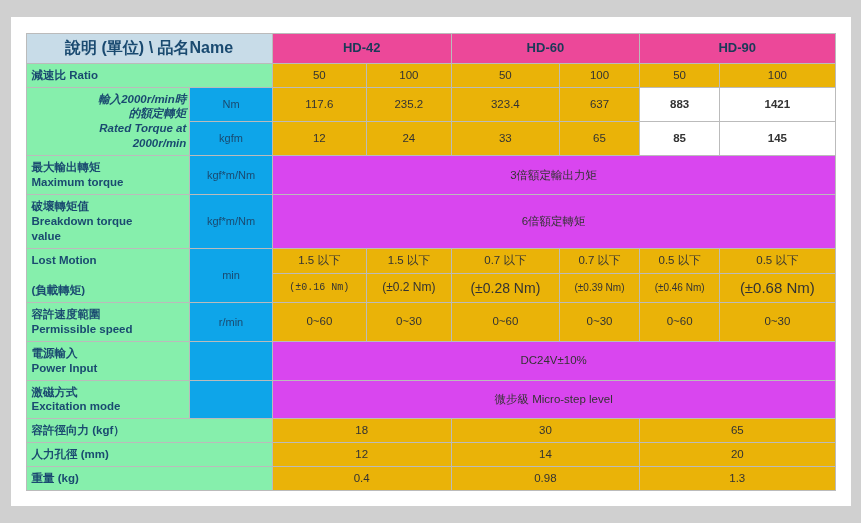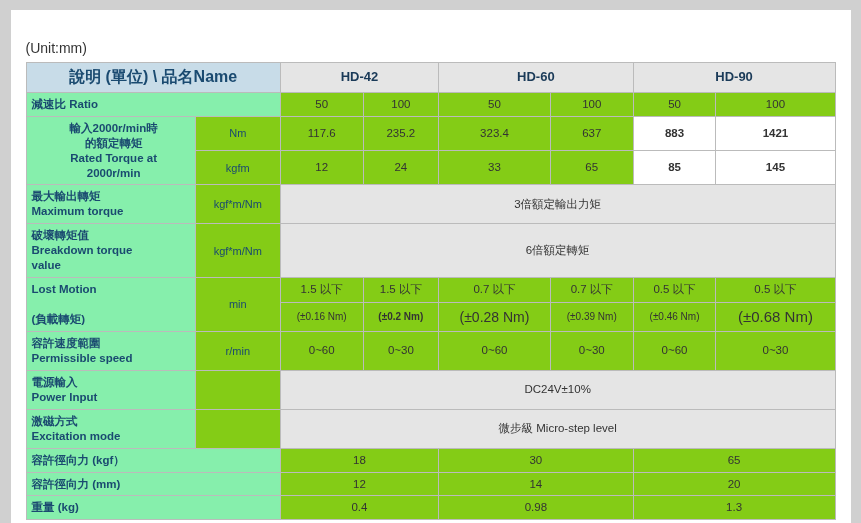--- a/index.html
+++ b/index.html
@@ -56,58 +56,57 @@
       font-size: 16px;
     }
     .row-label-bg {
       background: #86efac;
       font-weight: bold;
       color: #1a4a70;
       text-align: left;
       padding-left: 5px;
     }
     .unit-cell {
-      background: #84cc16;
+      background: #0ea5e9;
       color: #1a4a70;
       font-size: 11px;
       margin-top: 36px;
     }
     .data-cell {
-      background: #84cc16;
+      background: #eab308;
       color: #333;
       text-align: center;
     }
     .bold-cell {
       background: white;
       color: #333;
       font-weight: bold;
     }
     .span-cell {
-      background: #e5e5e5;
+      background: #d946ef;
       color: #333;
     }
     thead tr th {
       background: #c8dce8;
       color: #1a4a70;
       font-weight: bold;
     }
     .model-header {
-      background: #e5e5e5;
+      background: #ec4899;
       font-weight: bold;
       color: #1a3a58;
       font-size: 13px;
       padding: 5px 3px;
     }
   </style>
 </head>
 <body>
 
 <div class="page-container">
   <div class="header-row">
-    <div class="unit-text">(Unit:mm)</div>
   </div>
 
   <table>
     <thead>
       <tr>
         <th colspan="2" class="col-header-bg">說明 (單位) \ 品名Name</th>
         <th colspan="2" class="model-header">HD-42</th>
         <th colspan="2" class="model-header">HD-60</th>
         <th colspan="2" class="model-header">HD-90</th>
       </tr>
@@ -118,21 +117,21 @@
         <td colspan="2" class="row-label-bg">減速比 Ratio</td>
         <td class="data-cell">50</td>
         <td class="data-cell">100</td>
         <td class="data-cell">50</td>
         <td class="data-cell">100</td>
         <td class="data-cell">50</td>
         <td class="data-cell">100</td>
       </tr>
 
       <tr>
-        <td rowspan="2" class="row-label-bg" style="text-align:center; padding-left:9px;">輸入2000r/min時<br>的額定轉矩<br>Rated Torque at<br>2000r/min</td>
+        <td rowspan="2" class="row-label-bg" style="text-align:right; padding-left:9px;font-style:italic;">輸入2000r/min時<br>的額定轉矩<br>Rated Torque at<br>2000r/min</td>
         <td class="unit-cell">Nm</td>
         <td class="data-cell">117.6</td>
         <td class="data-cell">235.2</td>
         <td class="data-cell">323.4</td>
         <td class="data-cell">637</td>
         <td class="bold-cell"><strong>883</strong></td>
         <td class="bold-cell"><strong>1421</strong></td>
       </tr>
 
       <tr>
@@ -161,22 +160,22 @@
         <td rowspan="2" class="row-label-bg">Lost Motion<br><br>(負載轉矩)</td>
         <td class="unit-cell" rowspan="2">min</td>
         <td class="data-cell">1.5 以下</td>
         <td class="data-cell">1.5 以下</td>
         <td class="data-cell">0.7 以下</td>
         <td class="data-cell">0.7 以下</td>
         <td class="data-cell">0.5 以下</td>
         <td class="data-cell">0.5 以下</td>
       </tr>
       <tr>
-        <td class="data-cell" style="font-size:10px;">(±0.16 Nm)</td>
-        <td class="data-cell" style="font-size:10px;font-weight:bold;">(±0.2 Nm)</td>
+        <td class="data-cell" style="font-size:10px;font-family:Liberation Mono, monospace;">(±0.16 Nm)</td>
+        <td class="data-cell" style="font-size:12px;">(±0.2 Nm)</td>
         <td class="data-cell" style="font-size:14px;">(±0.28 Nm)</td>
         <td class="data-cell" style="font-size:10px;">(±0.39 Nm)</td>
         <td class="data-cell" style="font-size:10px;">(±0.46 Nm)</td>
         <td class="data-cell" style="font-size:15px;">(±0.68 Nm)</td>
       </tr>
 
       <tr>
         <td class="row-label-bg">容許速度範圍<br>Permissible speed</td>
         <td class="unit-cell">r/min</td>
         <td class="data-cell">0~60</td>
@@ -200,21 +199,21 @@
       </tr>
 
       <tr>
         <td colspan="2" class="row-label-bg">容許徑向力 (kgf）</td>
         <td colspan="2" class="data-cell">18</td>
         <td colspan="2" class="data-cell">30</td>
         <td colspan="2" class="data-cell">65</td>
       </tr>
 
       <tr>
-        <td colspan="2" class="row-label-bg">容許徑向力 (mm)</td>
+        <td colspan="2" class="row-label-bg">人力孔徑 (mm)</td>
         <td colspan="2" class="data-cell">12</td>
         <td colspan="2" class="data-cell">14</td>
         <td colspan="2" class="data-cell">20</td>
       </tr>
 
       <tr>
         <td colspan="2" class="row-label-bg">重量 (kg)</td>
         <td colspan="2" class="data-cell">0.4</td>
         <td colspan="2" class="data-cell">0.98</td>
         <td colspan="2" class="data-cell">1.3</td>

